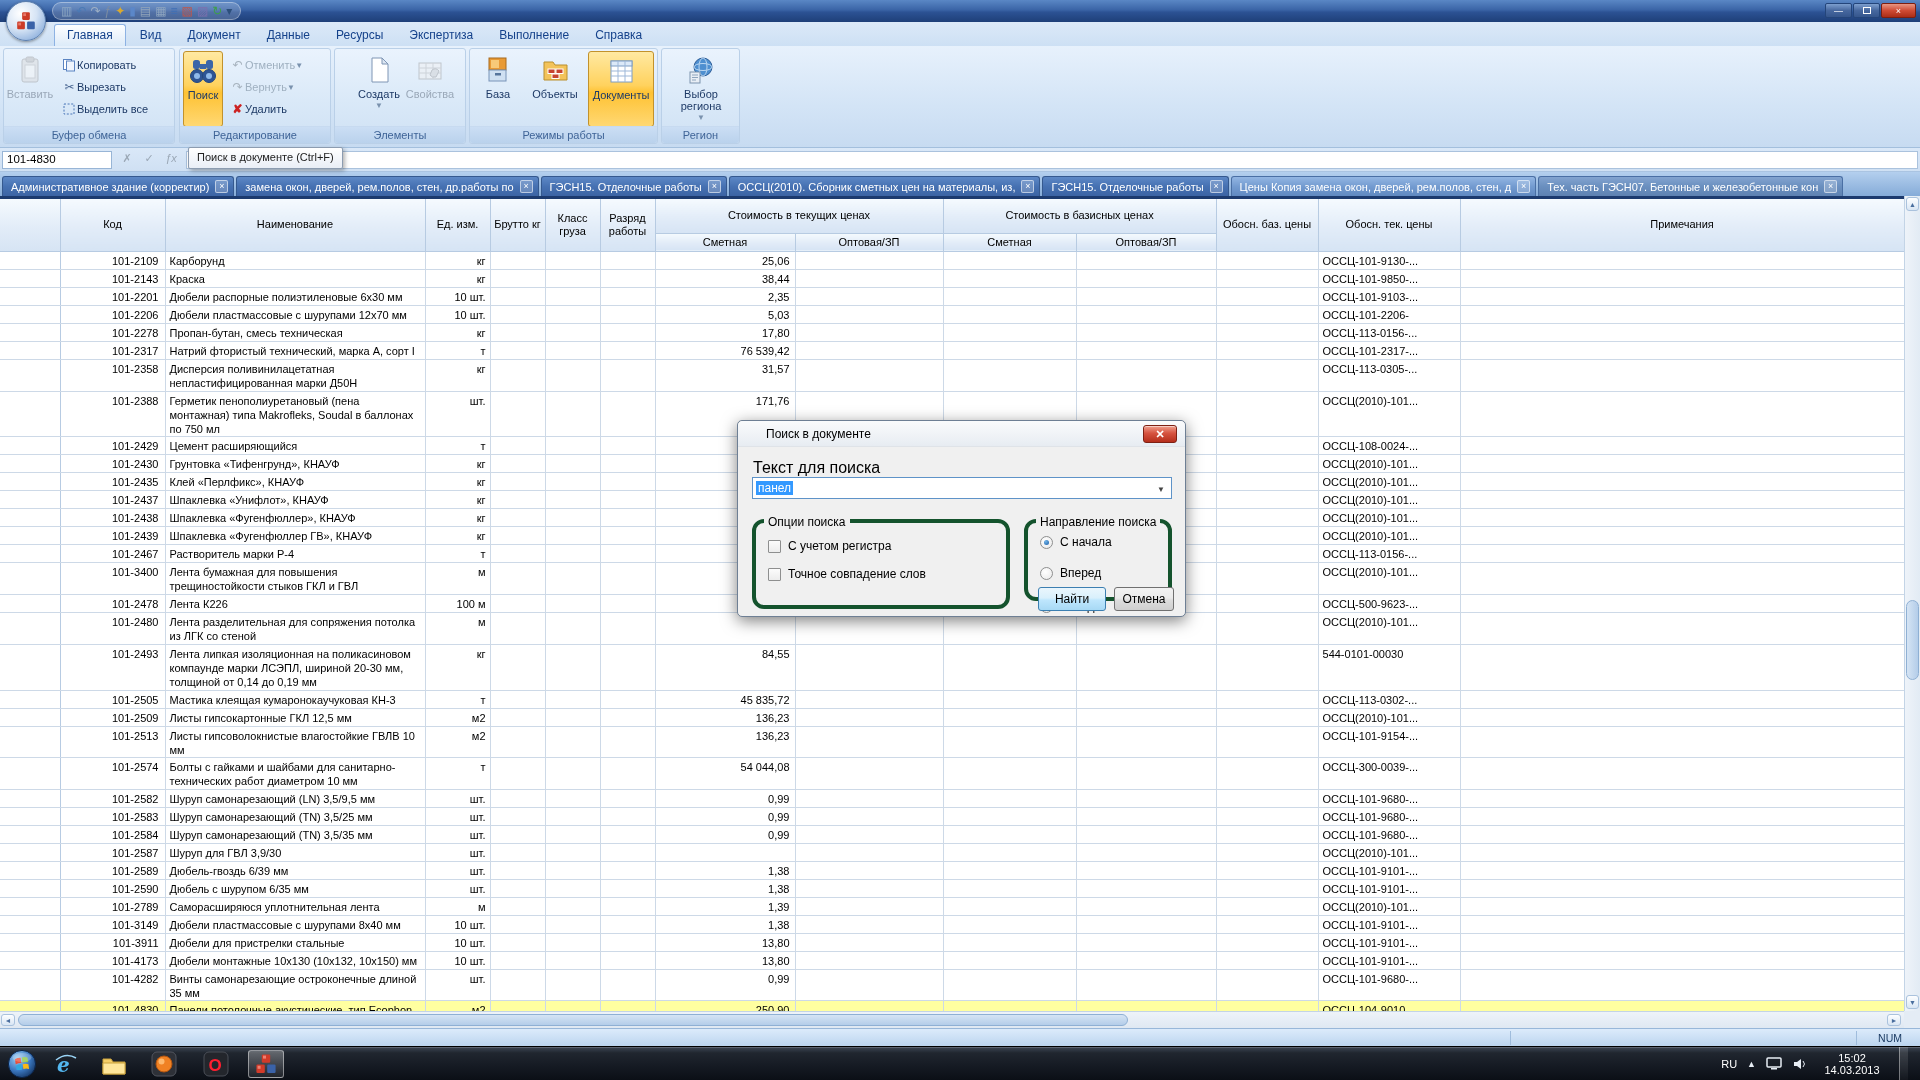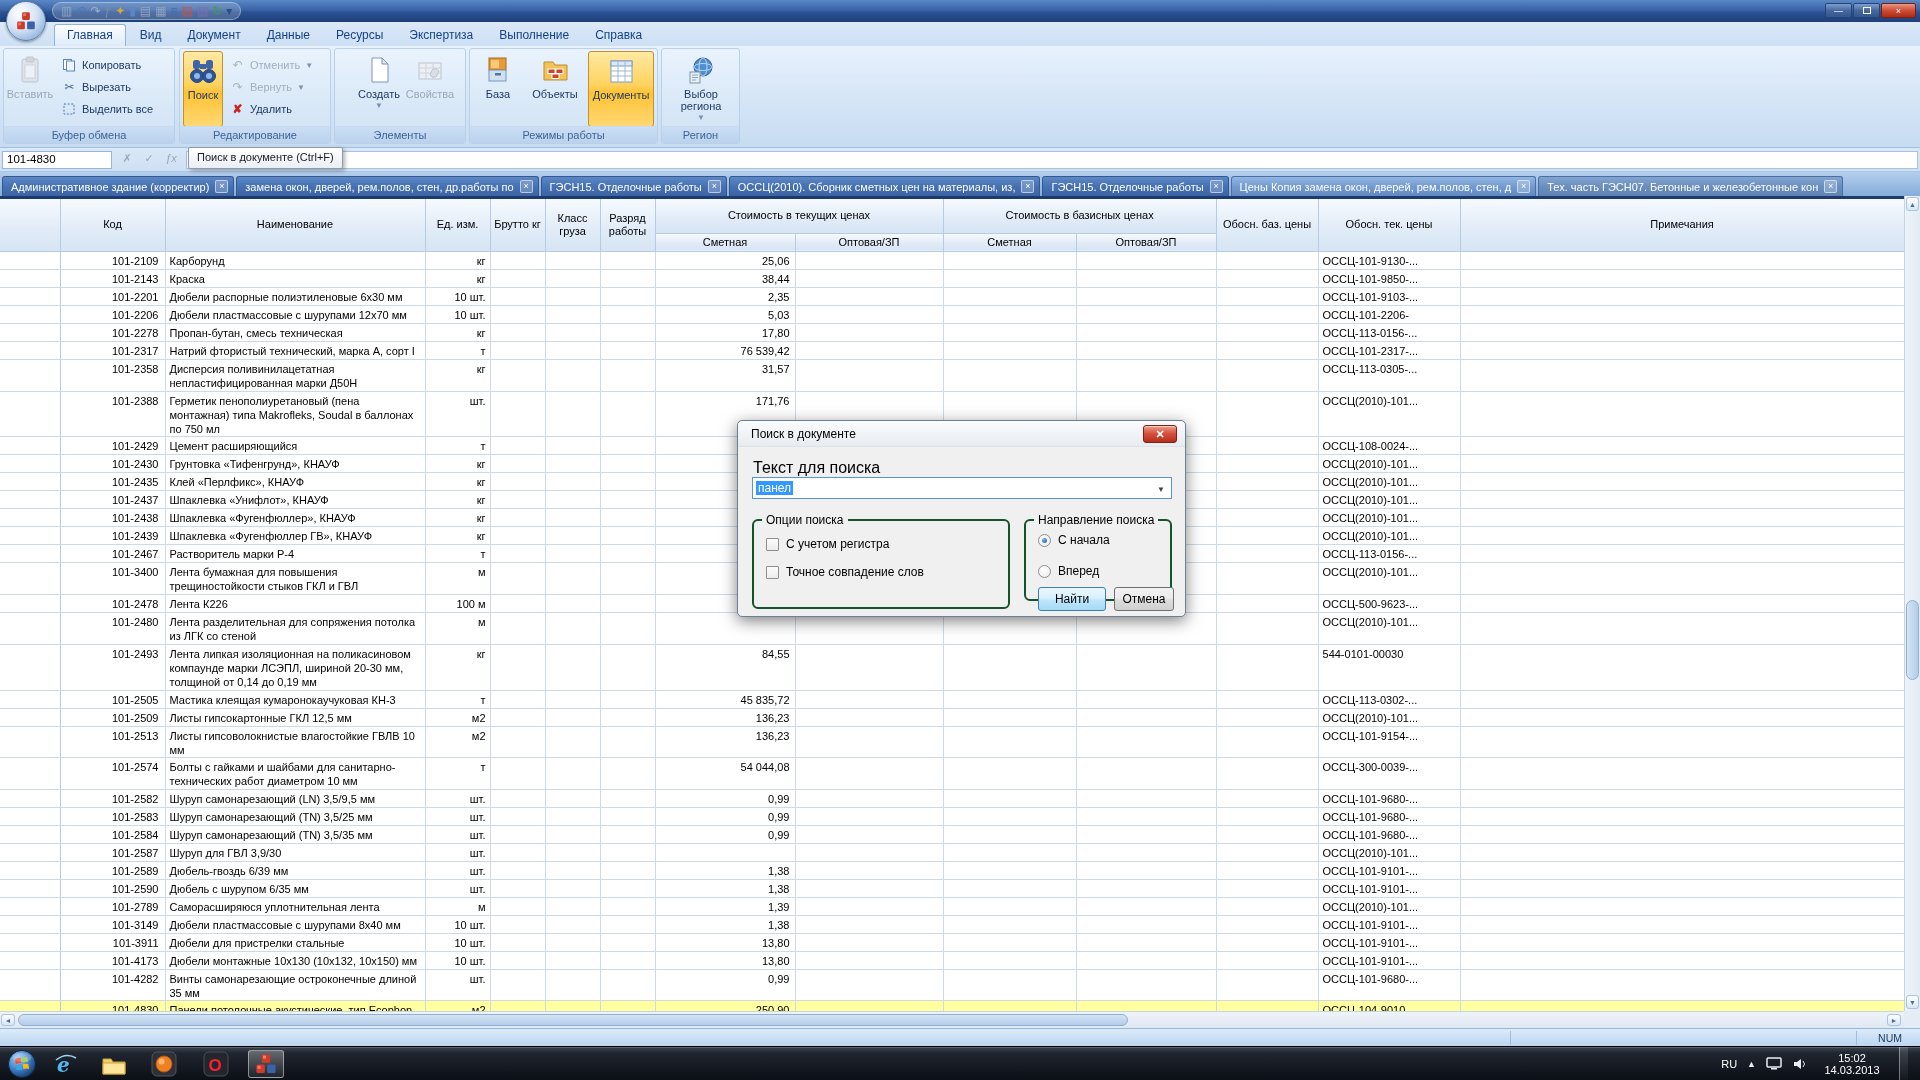--- a/index.html
+++ b/index.html
@@ -45,21 +45,21 @@
     font-size:11px; color:#3f6497; background:linear-gradient(#cbdef4,#bad2ec);
     border-top:1px solid #c7daf0; border-radius:0 0 3px 3px; line-height:16px; }
   .bigbtn { position:absolute; top:2px; height:76px; display:flex; flex-direction:column;
     align-items:center; padding-top:4px; font-size:11px; color:#1e3a66; text-align:center;
     border-radius:3px; line-height:12px; }
   .bigbtn .lbl { margin-top:3px; }
   .bigbtn.active { background:linear-gradient(#ffe9a2,#ffd25e 45%,#fec233 55%,#ffd873);
     border:1px solid #c2922c; }
   .bigbtn.disabled { color:#9aa8b8; }
   .bigbtn.disabled svg { opacity:.55; filter:grayscale(.8); }
-  .smallbtn { position:absolute; height:20px; display:flex; align-items:center; gap:5px;
+  .smallbtn { position:absolute; height:20px; display:flex; align-items:center; 
     font-size:11px; color:#1e3a66; padding:0 3px; white-space:nowrap; }
   .smallbtn.disabled { color:#9fb0c0; }
   .caret { font-size:8px; color:#7a92ae; }
   .sicon { width:15px; text-align:center; font-size:12px; }
 
   
   #fbar { left:0; top:148px; width:1920px; height:24px;
     background:linear-gradient(#dae8f8,#cfe0f3); border-bottom:1px solid #aac4e2; }
   #fedit { left:2px; top:3px; width:110px; height:18px; background:#fff; border:1px solid #98b5d6;
     font-size:11.5px; padding:1px 4px; color:#000; }
@@ -128,32 +128,32 @@
   #showdesk { width:9px; height:34px; border-left:1px solid rgba(255,255,255,.4);
     background:linear-gradient(rgba(255,255,255,.14),rgba(255,255,255,.03)); margin-left:2px; }
   .trayglyph { color:#e8eef5; font-size:9px; }
 
   
   #dialog { left:737px; top:420px; width:449px; height:197px; z-index:100;
     background:#f0f0f0; border:1px solid #6e7f94; border-radius:5px;
     box-shadow:0 4px 16px rgba(0,0,0,.5); }
   #dlg-title { position:absolute; left:0; top:0; right:0; height:26px;
     background:linear-gradient(#fafbfc,#e7ecf2); border-radius:5px 5px 0 0;
-    border-bottom:1px solid #dfe3e8; font-size:12px; color:#000; padding:6px 0 0 13px; }
+    border-bottom:1px solid #dfe3e8; font-size:12px; color:#000; padding:6px 0 0 28px; }
   #dlg-close { position:absolute; right:8px; top:4px; width:34px; height:18px;
     background:linear-gradient(#f0a08e,#d65340 45%,#b52e1b); border:1px solid #7e2013;
     border-radius:3px; color:#fff; font-size:11px; font-weight:bold; text-align:center; line-height:16px;
     box-shadow:inset 0 1px 0 rgba(255,255,255,.5); }
   .dlg-label { position:absolute; font-size:16px; color:#000; }
   #dlg-combo { position:absolute; left:14px; top:56px; width:420px; height:22px; background:#fff;
     border:1px solid #5e93c8; }
   #dlg-combo .sel { position:absolute; left:3px; top:3px; background:#3399ff; color:#fff;
     font-size:12px; padding:0 2px; }
   #dlg-combo .arrow { position:absolute; right:6px; top:7px; font-size:8px; color:#444; }
-  .groupbox { position:absolute; border:2px solid #14532d; border-radius:6px; }
+  .groupbox { position:absolute; border:4px solid #14532d; border-radius:12px; }
   .groupbox > .gb-label { position:absolute; top:-8px; left:8px; background:#f0f0f0; padding:0 4px; font-size:12px; }
   .checkrow, .radiorow { position:absolute; display:flex; align-items:center; gap:7px; font-size:12px; }
   .cbox { width:13px; height:13px; background:linear-gradient(#fcfcfc,#ececec);
     border:1px solid #8e8f8f; border-radius:1px; }
   .rbox { width:13px; height:13px; background:radial-gradient(circle at 40% 35%, #fff, #e8e8e8);
     border:1px solid #8e8f8f; border-radius:50%; position:relative; }
   .rbox.on::after { content:""; position:absolute; left:3px; top:3px; width:5px; height:5px;
     border-radius:50%; background:radial-gradient(circle at 35% 30%, #6fb3e8, #1d5fa8); }
   .dbtn { position:absolute; height:24px; font-size:12px; color:#000; text-align:center;
     border-radius:3px; line-height:22px; }

